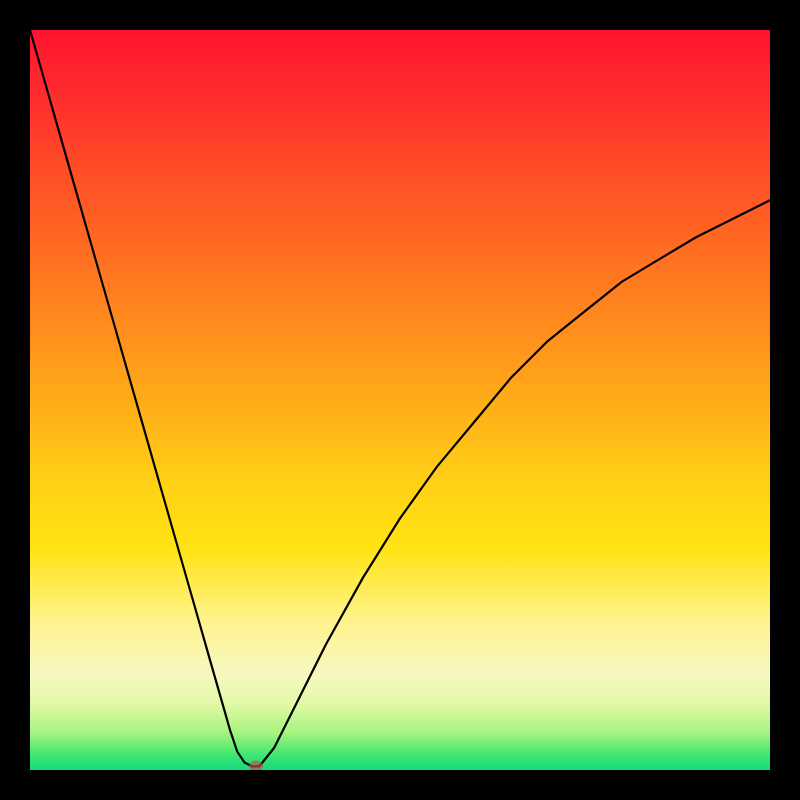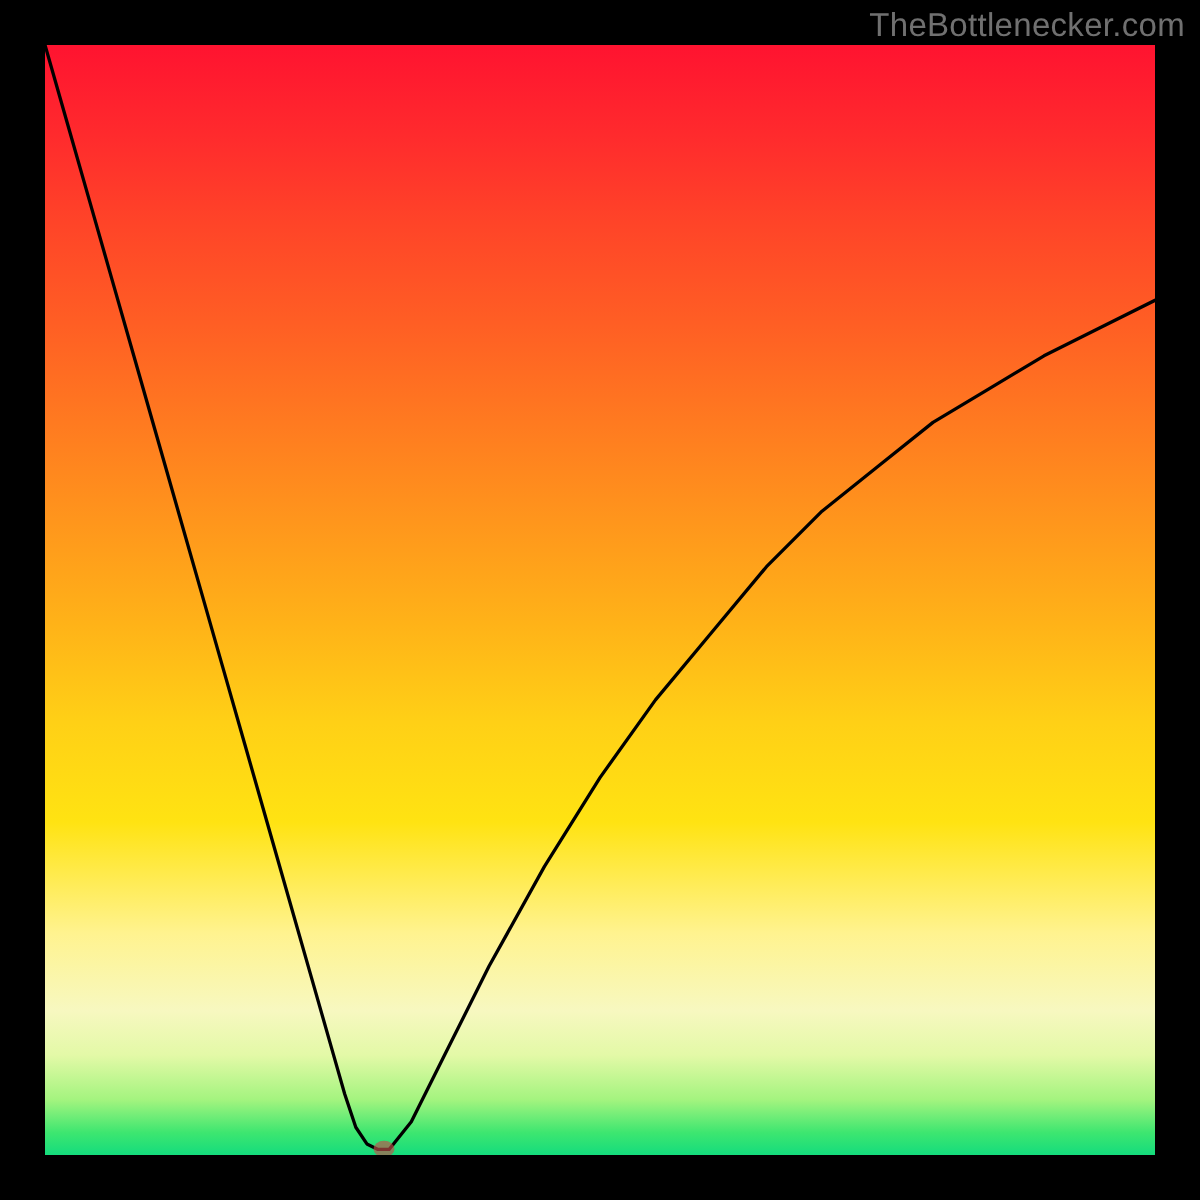--- a/index.html
+++ b/index.html
@@ -71,21 +71,20 @@
     border-radius: 50%;
     background: #c0504a;
     opacity: 0.65;
     transform: translate(-50%, -50%);
   }
 </style>
 </head>
 <body>
 
 <div class="frame">
-  <div class="watermark">TheBottlenecker.com</div>
   <div class="plot">
     <div class="gradient"></div>
     <svg class="curve-layer" viewBox="0 0 740 740" preserveAspectRatio="none">
       <path id="curve-path" fill="none" stroke="#000" stroke-width="2.2" stroke-linejoin="round" stroke-linecap="round" d="M0.00 0.00 L14.80 51.80 L29.60 103.60 L44.40 155.40 L59.20 207.20 L74.00 259.00 L88.80 310.80 L103.60 362.60 L118.40 414.40 L133.20 466.20 L148.00 518.00 L162.80 569.80 L177.60 621.60 L192.40 673.40 L199.80 699.30 L207.20 721.50 L214.60 732.60 L222.00 736.30 L229.40 736.30 L244.20 717.80 L266.40 673.40 L296.00 614.20 L333.00 547.60 L370.00 488.40 L407.00 436.60 L444.00 392.20 L481.00 347.80 L518.00 310.80 L555.00 281.20 L592.00 251.60 L629.00 229.40 L666.00 207.20 L703.00 188.70 L740.00 170.20"></path>
     </svg>
     <div id="marker-dot" class="dot" style="left: 225.7px; top: 736.3px; background: rgb(192, 80, 74);"></div>
   </div>
 </div>
 
 </body></html>

